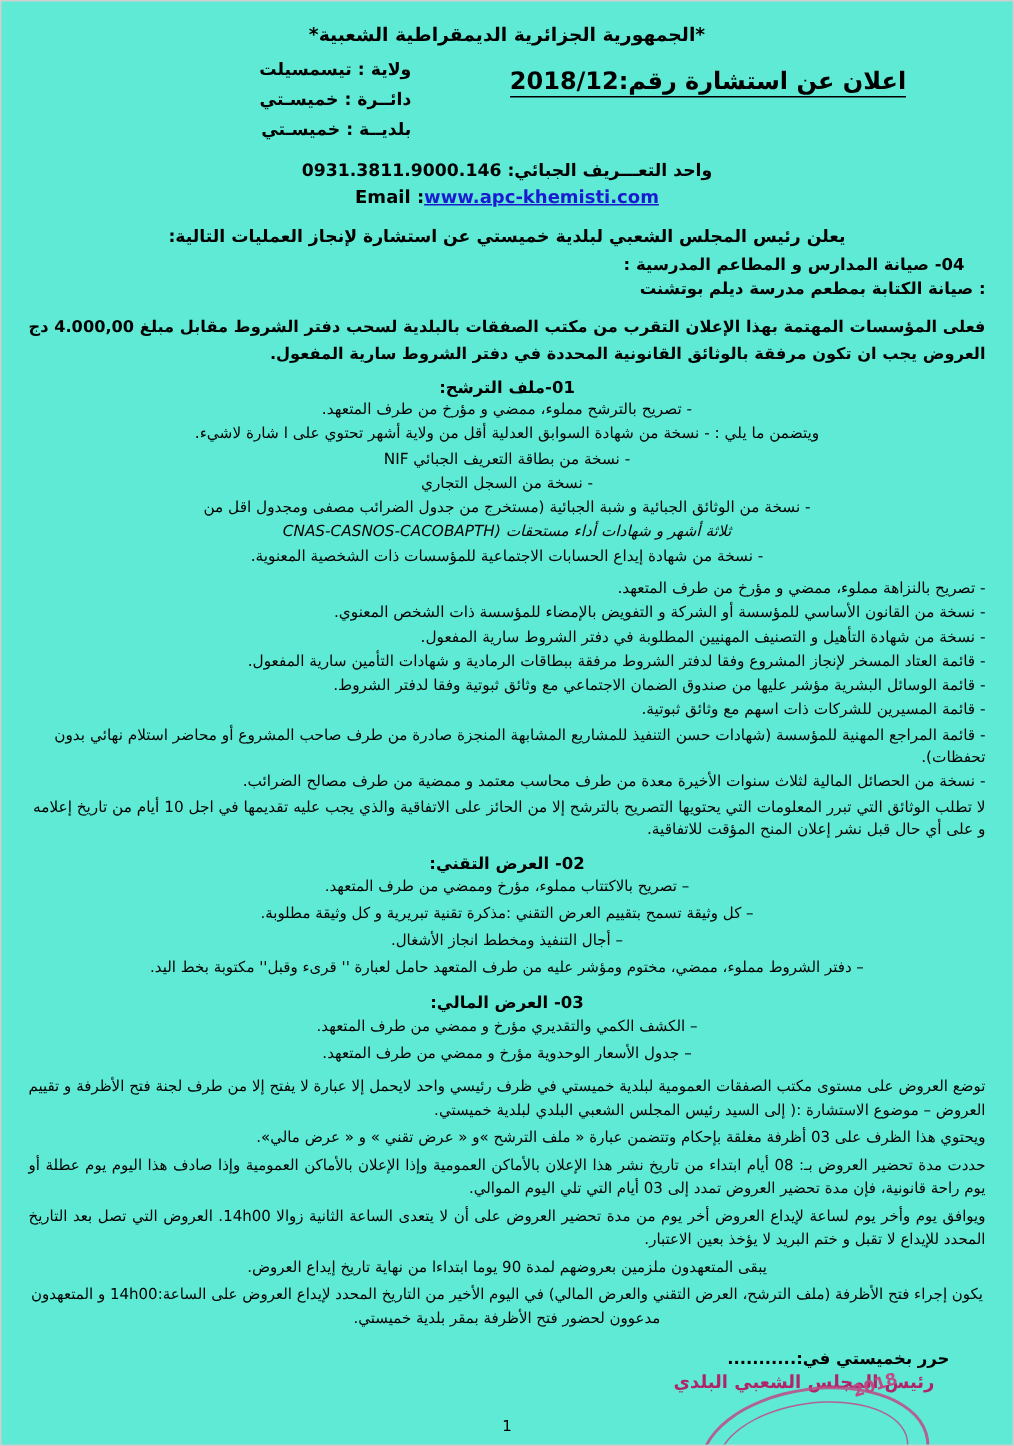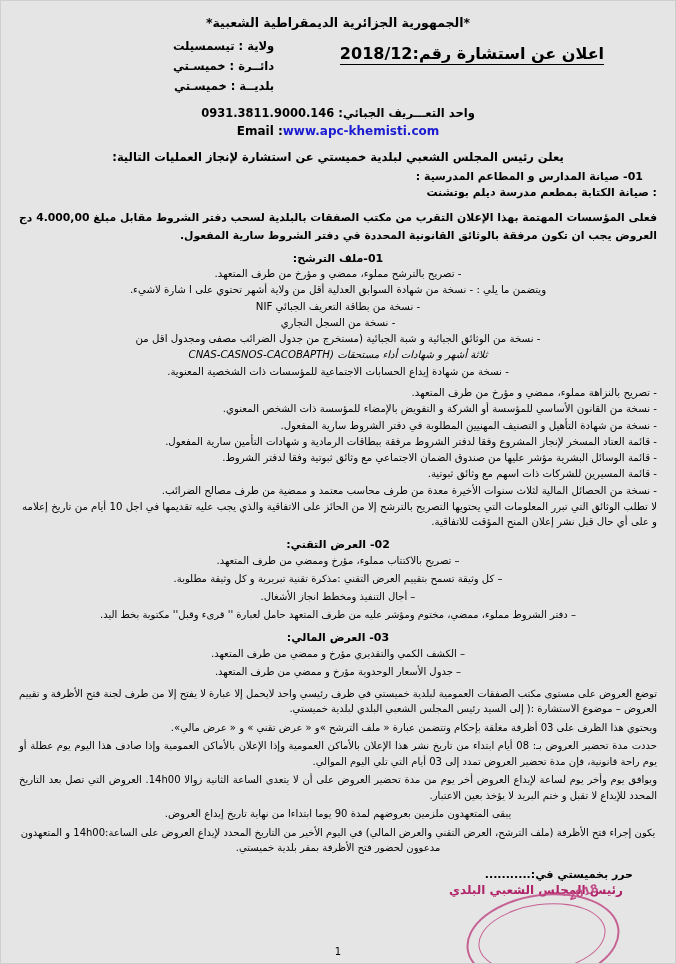--- a/index.html
+++ b/index.html
@@ -7,21 +7,21 @@
     padding: 0;
     background: #b9b9b9;
   }
   body {
     font-family: "DejaVu Sans", "Liberation Sans", sans-serif;
   }
   .page {
     position: relative;
     width: 676px;
     height: 964px;
-    background: #e5e5e5;
+    background: #5eead4;
     box-sizing: border-box;
     padding: 10px 18px 0 18px;
     overflow: hidden;
     border: 1px solid #cfcfcf;
   }
 
   .title-main {
     font-size: 12.5px;
     font-weight: bold;
     text-align: center;
@@ -64,20 +64,21 @@
   }
   .email-line {
     font-size: 12px;
     font-weight: bold;
     margin-top: 4px;
     text-align: center;
     direction: ltr;
   }
   .email-line .mail-link {
     color: #1a1ad0;
+    text-decoration: underline;
   }
   .intro {
     font-size: 11.5px;
     font-weight: bold;
     text-align: center;
     margin-top: 12px;
   }
   .op-line {
     font-size: 11px;
     font-weight: bold;
@@ -225,21 +226,21 @@
     </div>
   </div>
 
   <div class="nif-line">واحد التعـــريف الجبائي: 0931.3811.9000.146</div>
   <div class="email-line">
     <span>Email :</span><span class="mail-link">www.apc-khemisti.com</span>
   </div>
 
   <div class="intro">يعلن رئيس المجلس الشعبي لبلدية خميستي عن استشارة لإنجاز العمليات التالية:</div>
 
-  <div class="op-line">01- صيانة المدارس و المطاعم المدرسية :</div>
+  <div class="op-line">04- صيانة المدارس و المطاعم المدرسية :</div>
   <div class="op-sub">: صيانة الكتابة بمطعم مدرسة ديلم بوتشنت</div>
 
   <div class="para-bold">فعلى المؤسسات المهتمة بهذا الإعلان التقرب من مكتب الصفقات بالبلدية لسحب دفتر الشروط مقابل مبلغ 4.000,00 دج العروض يجب ان تكون مرفقة بالوثائق القانونية المحددة في دفتر الشروط سارية المفعول.</div>
 
   <div class="section-head">01-ملف الترشح:</div>
   <div>
     <div class="item-center">- تصريح بالترشح مملوء، ممضي و مؤرخ من طرف المتعهد.</div>
     <div class="item-center">ويتضمن ما يلي   :    - نسخة من شهادة السوابق العدلية أقل من ولاية أشهر تحتوي على ا شارة لاشيء.</div>
     <div class="item-center">- نسخة من بطاقة التعريف الجبائي NIF</div>
     <div class="item-center">- نسخة من السجل التجاري</div>
@@ -248,20 +249,21 @@
     <div class="item-center">- نسخة من شهادة إيداع الحسابات الاجتماعية للمؤسسات ذات الشخصية المعنوية.</div>
   </div>
 
   <div style="margin-top:6px;">
     <div class="item">- تصريح بالنزاهة مملوء، ممضي و مؤرخ من طرف المتعهد.</div>
     <div class="item">- نسخة من القانون الأساسي للمؤسسة أو الشركة و التفويض بالإمضاء للمؤسسة ذات الشخص المعنوي.</div>
     <div class="item">- نسخة من شهادة التأهيل و التصنيف المهنيين المطلوبة في دفتر الشروط سارية المفعول.</div>
     <div class="item">- قائمة العتاد المسخر لإنجاز المشروع وفقا لدفتر الشروط مرفقة ببطاقات الرمادية و شهادات التأمين سارية المفعول.</div>
     <div class="item">- قائمة الوسائل البشرية مؤشر عليها من صندوق الضمان الاجتماعي مع وثائق ثبوتية وفقا لدفتر الشروط.</div>
     <div class="item">- قائمة المسيرين للشركات ذات اسهم مع وثائق ثبوتية.</div>
+    <div class="item">- قائمة المراجع المهنية للمؤسسة (شهادات حسن التنفيذ للمشاريع المشابهة المنجزة صادرة من طرف صاحب المشروع أو محاضر استلام نهائي بدون تحفظات).</div>
     <div class="item">- نسخة من الحصائل المالية لثلاث سنوات الأخيرة معدة من طرف محاسب معتمد و ممضية من طرف مصالح الضرائب.</div>
     <div class="item">لا تطلب الوثائق التي تبرر المعلومات التي يحتويها التصريح بالترشح إلا من الحائز على الاتفاقية والذي يجب عليه تقديمها في اجل 10 أيام من تاريخ إعلامه و على أي حال قبل نشر إعلان المنح المؤقت للاتفاقية.</div>
   </div>
 
   <div class="section-head">02- العرض التقني:</div>
   <div>
     <div class="dash-item">تصريح بالاكتتاب مملوء، مؤرخ وممضي من طرف المتعهد.</div>
     <div class="dash-item">كل وثيقة تسمح بتقييم العرض التقني :مذكرة تقنية تبريرية و كل وثيقة مطلوبة.</div>
     <div class="dash-item">أجال التنفيذ ومخطط انجاز الأشغال.</div>
     <div class="dash-item">دفتر الشروط مملوء، ممضي، مختوم ومؤشر عليه من طرف المتعهد حامل لعبارة '' قرىء وقبل'' مكتوبة بخط اليد.</div>

